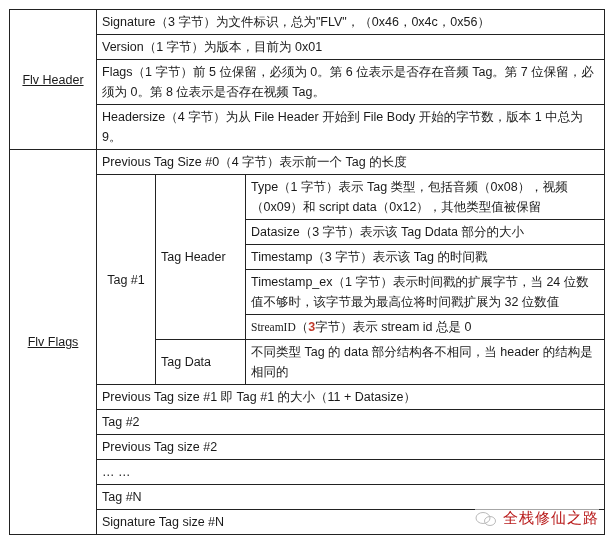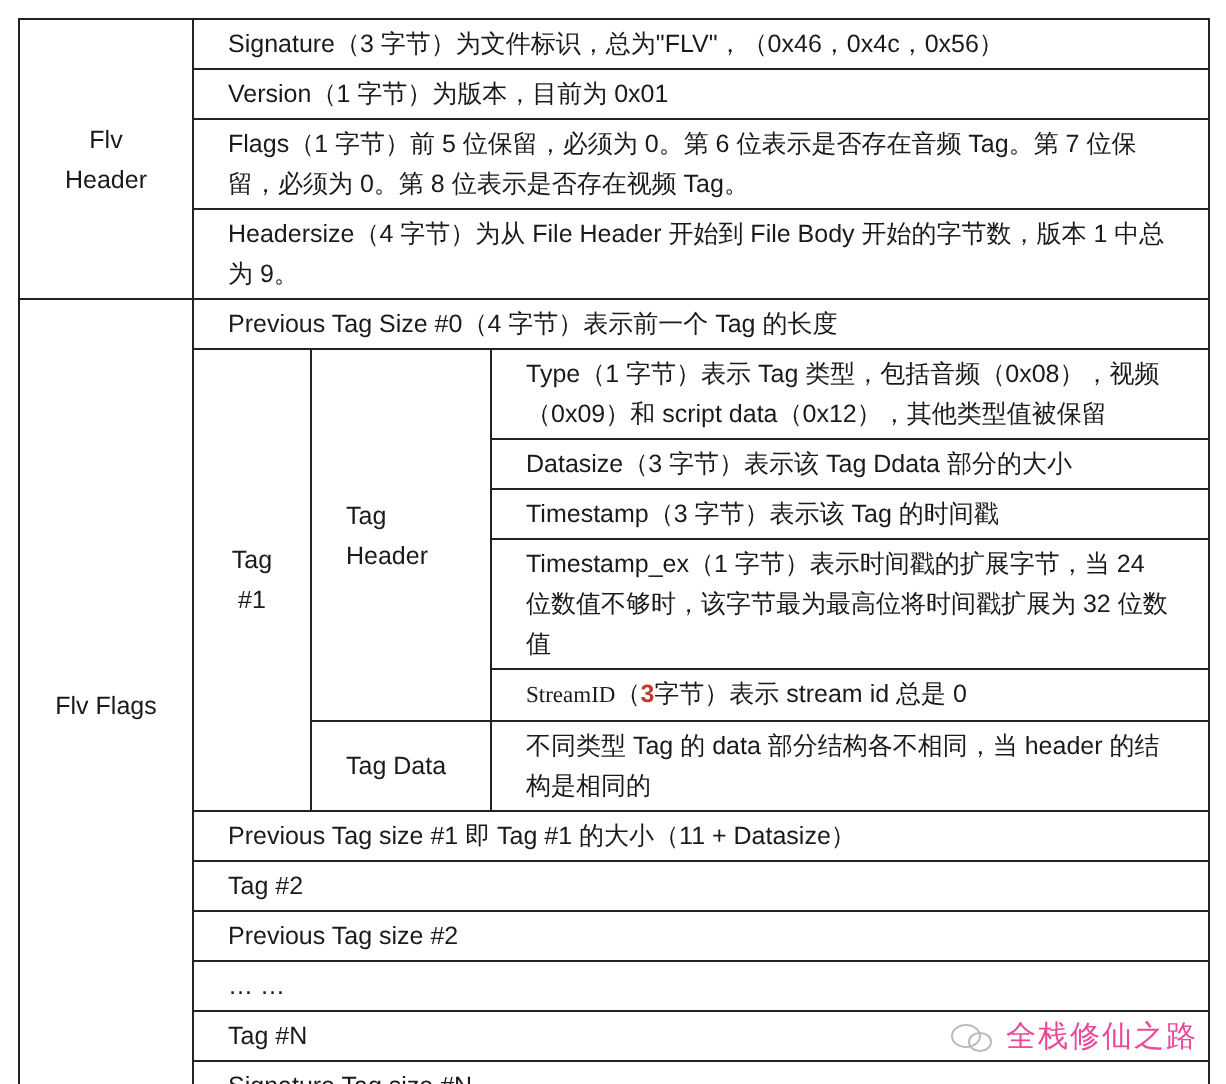--- a/index.html
+++ b/index.html
@@ -1,27 +1,27 @@
 <!DOCTYPE html>
 <html><head>
 <meta charset="utf-8">
 <style>
   html, body { margin:0; padding:0; background:#ffffff; }
   body { width:613px; height:542px; position:relative; overflow:hidden;
          font-family:"Liberation Sans","DejaVu Sans",sans-serif; color:#1a1a1a; }
   table.flv { position:absolute; left:9px; top:9px; border-collapse:collapse;
               width:596px; table-layout:fixed; font-size:12.5px; }
-  table.flv td { border:1.2px solid #222; padding:2px 17px; vertical-align:middle;
+  table.flv td { border:1.2px solid #222; padding:2px 5px; vertical-align:middle;
                  line-height:20px; }
-  .c0 { width:76px; text-align:center; }
+  .c0 { width:76px; text-align:center;text-decoration:underline; }
   .c1 { width:48px; text-align:center; }
   .c2 { width:80px; }
   .mono { font-family:Liberation Serif, serif; font-size:11.5px; }
   .red { color:#c0392b; font-weight:bold; }
-  .watermark { position:absolute; right:14px; bottom:14px; color:#ec4899; font-size:15px;
+  .watermark { position:absolute; right:14px; bottom:14px; color:#b91c1c; font-size:15px;
                letter-spacing:1px; display:flex; align-items:center; gap:6px; background:rgba(255,255,255,0.6);}
   .watermark svg { width:22px; height:16px; }
 </style>
 </head>
 <body>
 
 <table class="flv">
   <colgroup>
     <col style="width:87px">
       <col style="width:59px">

